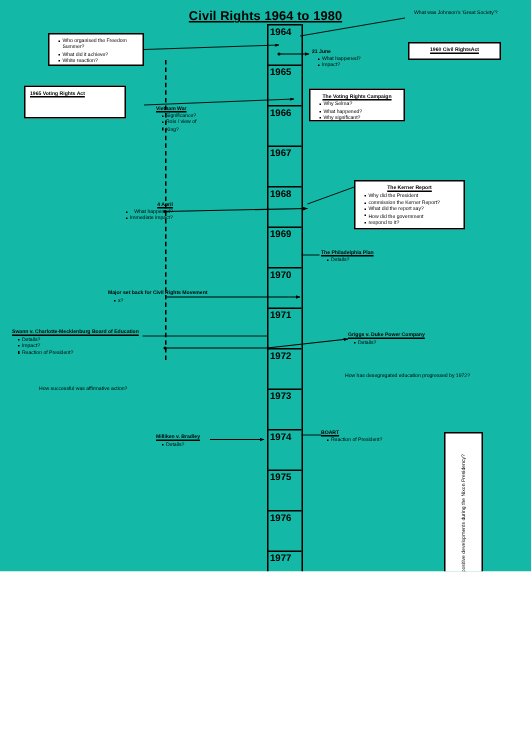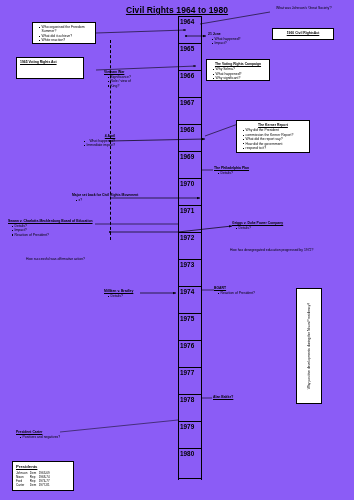--- a/index.html
+++ b/index.html
@@ -7,23 +7,23 @@
     padding: 0;
     background: #ffffff;
   }
   body {
     font-family: "Liberation Sans", sans-serif;
     color: #000000;
   }
   #page {
     position: relative;
     width: 354px;
-    height: 500px;
+    height: 381px;
     overflow: hidden;
-    background: #8b5cf6;
+    background: #14b8a6;
   }
 
   
   .title {
     position: absolute;
     left: 0;
     top: 5px;
     width: 354px;
     text-align: center;
     font-size: 8.5px;

